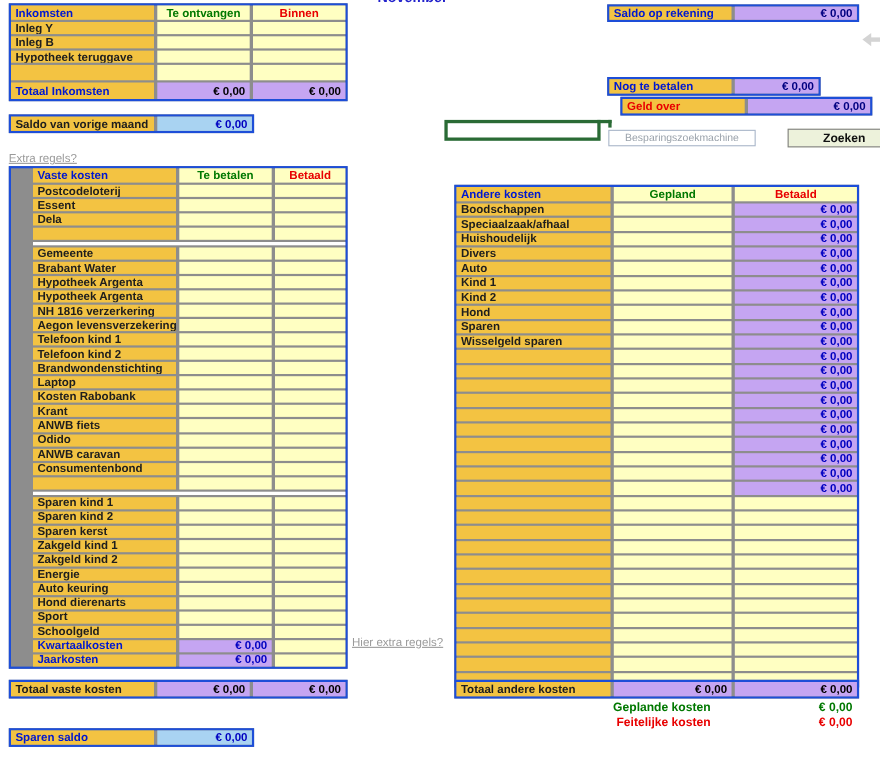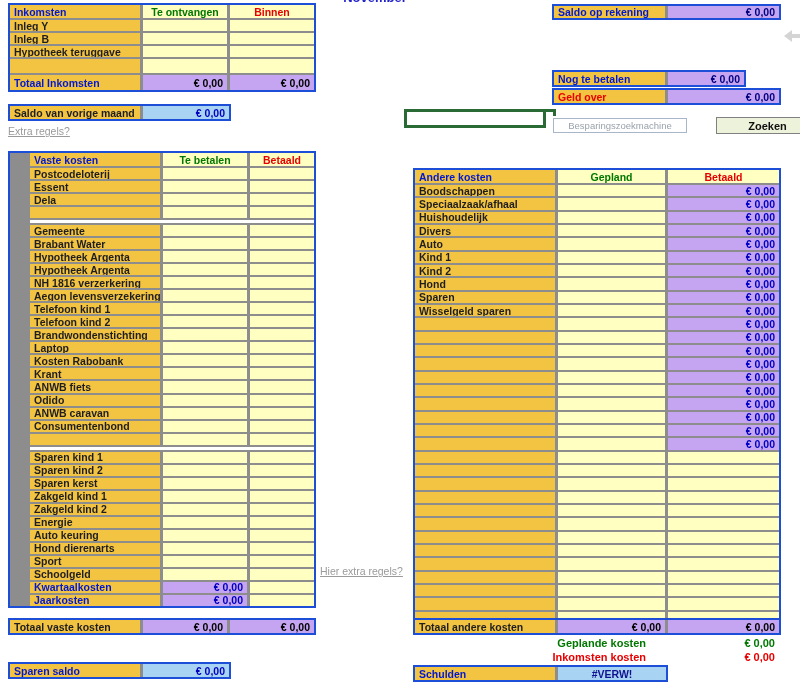--- a/index.html
+++ b/index.html
@@ -17,41 +17,41 @@
   .andere{left:413px;top:168px;width:368px;height:457px;
           grid-template-columns:140px 107px 1fr;
           grid-template-rows:13px repeat(33,1fr);}
   
   .bar{height:17px;}
   .saldo-vm{left:8px;top:104px;width:223px;grid-template-columns:130px 1fr;}
   .tot-vaste{left:8px;top:618px;width:308px;grid-template-columns:130px 84px 1fr;}
   .tot-andere{left:413px;top:618px;width:368px;grid-template-columns:140px 107px 1fr;}
   .saldo-rek{left:552px;top:4px;width:229px;height:16px;grid-template-columns:111px 1fr;}
   .nog-te{left:552px;top:58px;width:194px;grid-template-columns:111px 1fr;margin-top:12px;}
-  .geld-over{left:552px;top:88px;width:229px;grid-template-columns:111px 1fr;}
+  .geld-over{left:564px;top:88px;width:229px;grid-template-columns:111px 1fr;}
   .sparen-saldo{left:8px;top:662px;width:223px;grid-template-columns:130px 1fr;}
   .schulden{left:413px;top:665px;width:255px;grid-template-columns:140px 1fr;}
   
   .cell{display:flex;align-items:center;font-size:10.5px;font-weight:bold;
         padding:0 4px;white-space:nowrap;overflow:hidden;}
   .c-orange{background:#F3C342;}
   .c-yellow{background:#FFFFC2;}
   .c-purple{background:#C5A5F2;}
   .c-blue{background:#A9D3F2;}
   .spacer{grid-column:1/-1;background:#fff;}
   .t-blue{color:#0018D0;}
   .t-label{color:#1e1e1e;}
   .t-green{color:#007800;justify-content:center;}
   .t-red{color:#E80000;justify-content:center;}
   .t-blueval{color:#0000C0;justify-content:flex-end;}
   .t-navval{color:#000080;justify-content:flex-end;}
   .t-blkval{color:#000;justify-content:flex-end;}
   .t-verw{color:#101090;justify-content:center;}
   
-  .link{position:absolute;font-size:10.5px;color:#9a9a9a;text-decoration:underline;cursor:pointer;}
+  .link{position:absolute;font-size:10.5px;color:#9a9a9a;text-decoration:underline;cursor:pointer;margin-top:13px;}
   .extra-regels{left:8px;top:125px;}
   .hier-extra{left:320px;top:565px;}
   .sumline{position:absolute;font-size:11px;font-weight:bold;text-align:right;}
   .g-col{color:#007800;} .r-col{color:#E80000;}
   .month-wrap{position:absolute;left:330px;top:0;width:90px;height:5px;overflow:hidden;}
   .month-wrap span{display:block;margin-top:-10px;color:#2222CC;font-weight:bold;
                    font-size:13px;text-align:center;}
   
   #search-input{position:absolute;left:553px;top:118px;width:134px;height:15px;
      box-sizing:border-box;border:1px solid #A9B6C9;background:#fff;text-align:center;
@@ -354,25 +354,21 @@
     <div class="cell c-purple t-blkval">€ 0,00</div>
   </div>
   <div class="bar tot-andere">
     <div class="cell c-orange t-label">Totaal andere kosten</div>
     <div class="cell c-purple t-blkval">€ 0,00</div>
     <div class="cell c-purple t-blkval">€ 0,00</div>
   </div>
 
   <div class="sumline g-col" style="left:498px;top:637px;width:148px;">Geplande kosten</div>
   <div class="sumline g-col" style="left:687px;top:637px;width:88px;">€ 0,00</div>
-  <div class="sumline r-col" style="left:498px;top:651px;width:148px;">Inkomsten kosten</div>
+  <div class="sumline r-col" style="left:498px;top:651px;width:148px;">Feitelijke kosten</div>
   <div class="sumline r-col" style="left:687px;top:651px;width:88px;">€ 0,00</div>
 
   <div class="bar sparen-saldo">
     <div class="cell c-orange t-blue">Sparen saldo</div>
     <div class="cell c-blue t-blueval">€ 0,00</div>
   </div>
-  <div class="bar schulden">
-    <div class="cell c-orange t-blue">Schulden</div>
-    <div class="cell c-blue t-verw">#VERW!</div>
-  </div>
 
 </div>
 
 </body></html>

